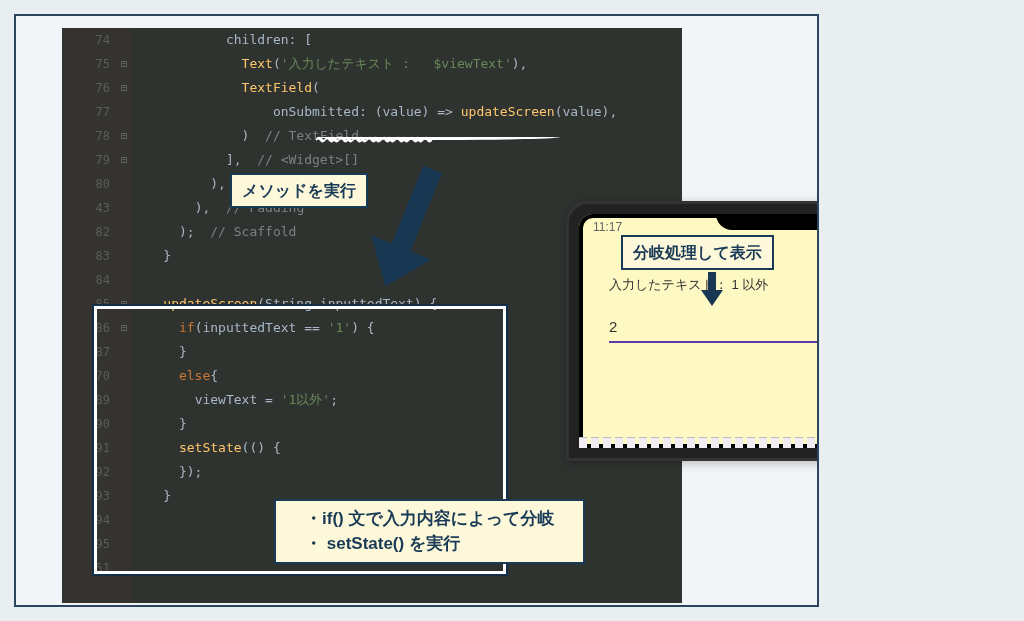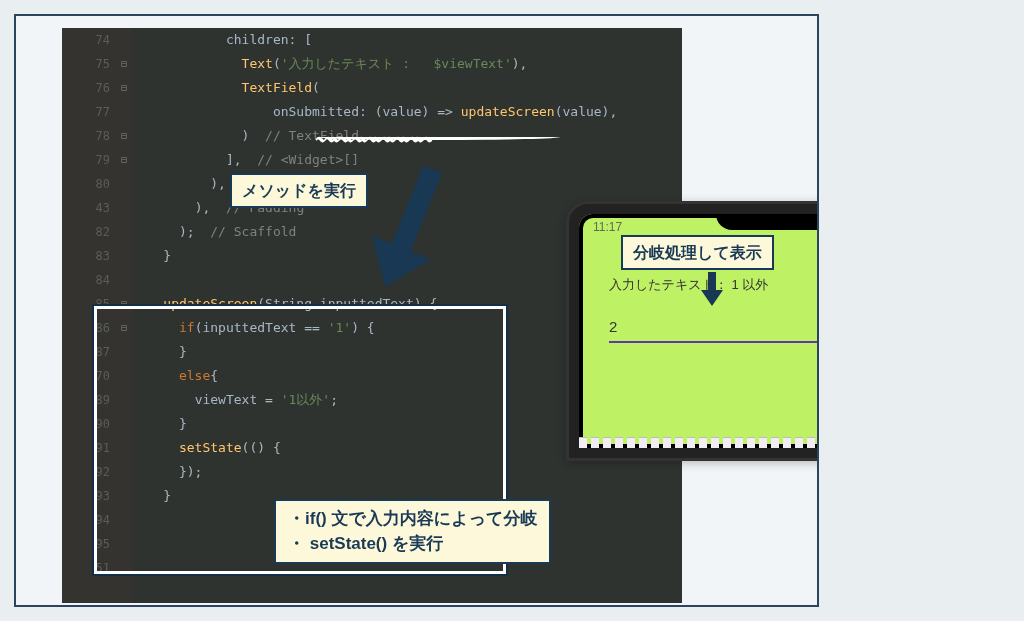--- a/index.html
+++ b/index.html
@@ -75,21 +75,21 @@
 
   
   .callout {
     position:absolute;
     background:#fdf8d9;
     border:2px solid #193a56;
     color:#193a56;
     font-family:"Hiragino Sans","Yu Gothic",sans-serif;
     font-weight:600;
     font-size:18px;
-    padding:6px 12px;
+    padding:6px 29px;
     line-height:1.45;
     white-space:pre;
   }
   .callout.small { font-size:16px; padding:4px 10px; }
 
   .callout-method { left:190px; top:157px;margin-left:24px; }
   .callout-note   { left:258px; top:483px; font-size:17px;}
   .callout-branch { left:605px; top:219px; }
 
   
@@ -131,21 +131,21 @@
     left:550px; top:185px;
     width:420px; height:260px;
     background:#222;
     border-radius:22px 22px 0 0;
     overflow:hidden;
     border:3px solid #333;
     box-shadow:0 2px 10px rgba(0,0,0,0.25);
   }
   .phone-inner {
     position:absolute; inset:10px;
-    background:#bef264;
+    background:#fef9c3;
     border-radius:14px 14px 0 0;
     overflow:hidden;
     box-shadow:0 0 0 4px #000 inset;
   }
   .statusbar {
     display:flex; align-items:center; justify-content:space-between;
     padding:6px 14px; font-size:12px; color:#666;
     font-family:sans-serif;
     position:relative;
   }

